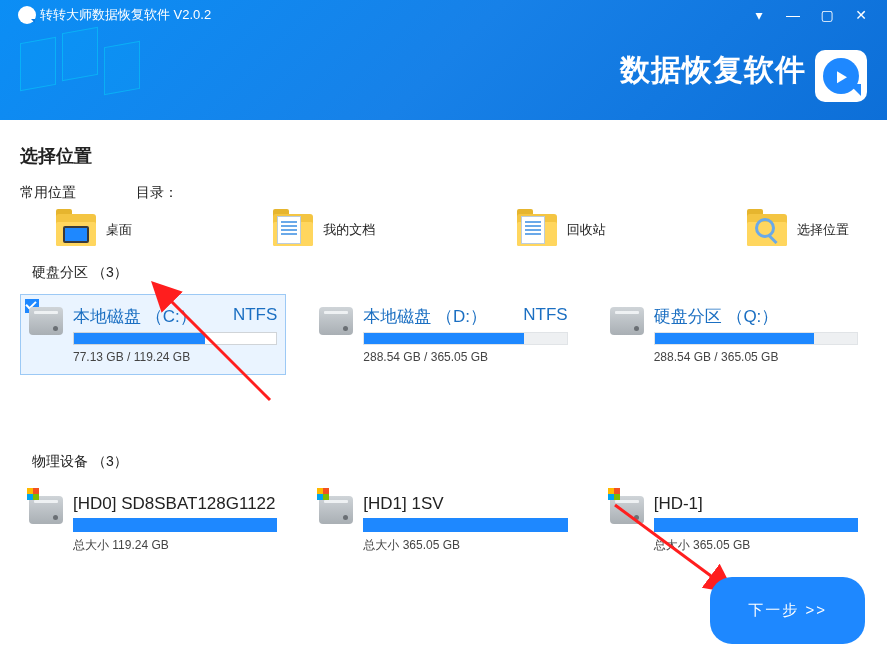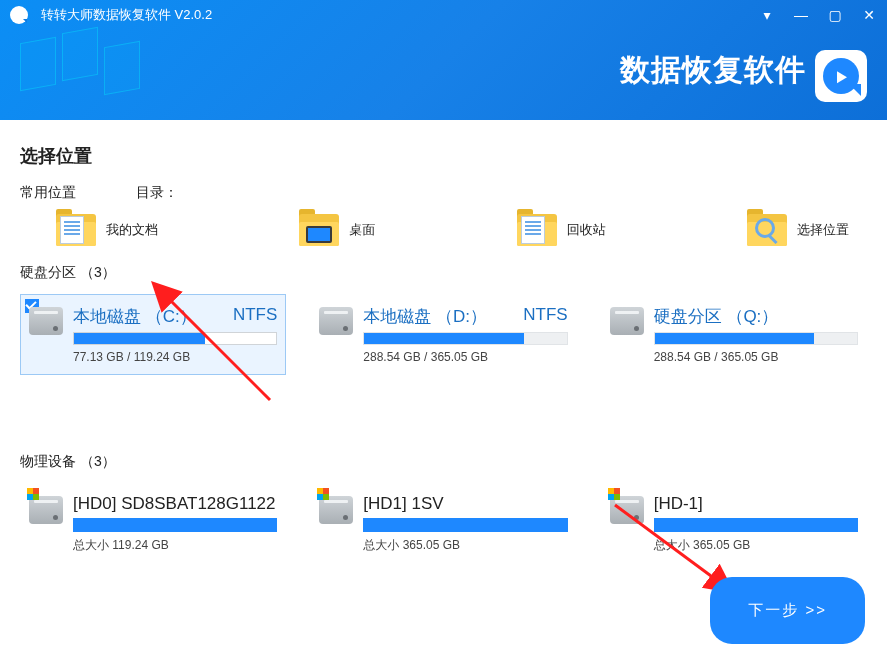--- a/index.html
+++ b/index.html
@@ -1,21 +1,21 @@
 <!DOCTYPE html>
 <html><head>
   <meta charset="utf-8">
   <style>
     * { margin: 0; padding: 0; box-sizing: border-box; font-family: "Microsoft YaHei", Arial, sans-serif; }
     body { width: 887px; height: 662px; background: #fff; overflow: hidden; position: relative; }
 
     .header { height: 120px; background: linear-gradient(135deg, #0b8ef5 0%, #1781e8 50%, #0d6fd8 100%); position: relative; overflow: hidden; }
     .header-deco { position: absolute; left: 20px; top: 30px; width: 140px; height: 80px; opacity: .6; }
     .header-deco .panel { position: absolute; border: 1px solid rgba(0,255,255,.5); background: rgba(0,200,255,.15); transform: skewY(-10deg); }
-    .titlebar { display: flex; align-items: center; gap: 13px; padding: 6px 10px; color: #fff; font-size: 13px; position: relative; z-index: 2; }
+    .titlebar { display: flex; align-items: center; gap: 4px; padding: 6px 18px; color: #fff; font-size: 13px; position: relative; z-index: 2; }
     .title-q { width: 18px; height: 18px; border-radius: 50%; background: #fff; color: #0d7be0; display: flex; align-items: center; justify-content: center; font-weight: bold; font-size: 13px; position: relative; }
     .title-q::after { content:""; position:absolute; right:1px; bottom:1px; width:0; height:0; border-left:4px solid transparent; border-top:4px solid #0d7be0; }
     .spacer { flex: 1; }
     .user-badge { display: flex; align-items: center; gap: 6px; background: rgba(0,0,0,.15); border-radius: 4px 0 0 4px; padding: 2px 4px; }
     .avatar { width: 22px; height: 22px; border-radius: 50%; background: radial-gradient(circle at 40% 35%, #f4d2a8 35%, #8b6a4a 36%); border:1px solid rgba(255,255,255,.4); }
     .vip { background: #ffb300; color:#5a3b00; font-size:10px; font-weight:bold; padding:1px 4px; border-radius:3px; }
     .win-btns { display:flex; gap: 18px; margin-left: 16px; color:#fff; font-size: 14px; }
     .win-btns span { cursor: pointer; display:inline-flex; width:16px; justify-content:center; }
     .hero { position:absolute; right:20px; bottom: 18px; display:flex; align-items:flex-start; gap:9px; }
     .hero-text { color:#fff; font-size: 30px; font-weight: 600; letter-spacing: 1px; }
@@ -35,21 +35,21 @@
     .folder .tab { position:absolute; left:0; top:-5px; width:16px; height:8px; background:#e6b52e; border-radius:2px 2px 0 0; }
     .folder .front { position:absolute; left:0; bottom:0; right:0; height:24px; background:#ffd65e; border-radius:2px; }
     .folder .overlay { position:absolute; display:flex; align-items:center; justify-content:center; }
     .desktop-ov { left:7px; bottom:3px; width:26px; height:17px; background:#1e88ff; border:2px solid #3a3a3a; border-radius:2px; }
     .doc-ov { left:4px; top:2px; width:24px; height:28px; background:#fff; border:1px solid #bcd; }
     .doc-ov::before { content:""; position:absolute; left:3px; top:4px; right:3px; height:2px; background:#6aa9e9; box-shadow: 0 4px 0 #6aa9e9, 0 8px 0 #6aa9e9, 0 12px 0 #6aa9e9; }
     .mag-ov { left:8px; top:4px; width:20px; height:20px; border:3px solid #6aa9e9; border-radius:50%; }
     .mag-ov::after { content:""; position:absolute; right:-6px; bottom:-6px; width:10px; height:3px; background:#6aa9e9; transform:rotate(45deg); }
     .quick-item span { font-size:13px; color:#222; }
 
-    .sec-title { font-size:14px; color:#222; margin: 8px 0 12px; }
+    .sec-title { font-size:14px; color:#222; margin: 8px 12px 12px; }
 
     .cards { display:flex; gap: 24px; }
     .card { width: 268px; display:flex; gap:10px; padding: 10px 8px; position:relative; border:1px solid transparent; }
     .card.selected { background:#eaf4ff; border-color:#9cc9f5; }
     .check { position:absolute; left:4px; top:4px; width:14px; height:14px; background:#1e88ff; display:none; }
     .check::after { content:""; position:absolute; left:3px; top:0px; width:4px; height:8px; border-right:2px solid #fff; border-bottom:2px solid #fff; transform:rotate(45deg); }
     .card.selected .check { display:block; }
     .drive-icon { width:34px; height:28px; background:linear-gradient(#cfd4d8,#a9afb4); border-radius:4px; position:relative; margin-top:2px; flex-shrink:0;}
     .drive-icon::before { content:""; position:absolute; left:5px; right:5px; top:4px; height:3px; background:#eef1f3; border-radius:1px; }
     .drive-icon::after { content:""; position:absolute; right:5px; bottom:4px; width:5px; height:5px; border-radius:50%; background:#6a6f74; }
@@ -105,32 +105,32 @@
     <span>常用位置</span>
     <span>目录：</span>
   </div>
 
   <div class="quick">
     <div class="quick-item">
       <div class="folder">
           <div class="tab"></div>
           <div class="back"></div>
           <div class="front"></div>
+          <div class="overlay desktop-ov"></div>
+        </div>
+      <span>桌面</span>
+    </div>
+    <div class="quick-item">
+      <div class="folder">
+          <div class="tab"></div>
+          <div class="back"></div>
+          <div class="front"></div>
           <div class="overlay doc-ov"></div>
         </div>
       <span>我的文档</span>
-    </div>
-    <div class="quick-item">
-      <div class="folder">
-          <div class="tab"></div>
-          <div class="back"></div>
-          <div class="front"></div>
-          <div class="overlay desktop-ov"></div>
-        </div>
-      <span>桌面</span>
     </div>
     <div class="quick-item">
       <div class="folder">
           <div class="tab"></div>
           <div class="back"></div>
           <div class="front"></div>
           <div class="overlay doc-ov"></div>
         </div>
       <span>回收站</span>
     </div>

